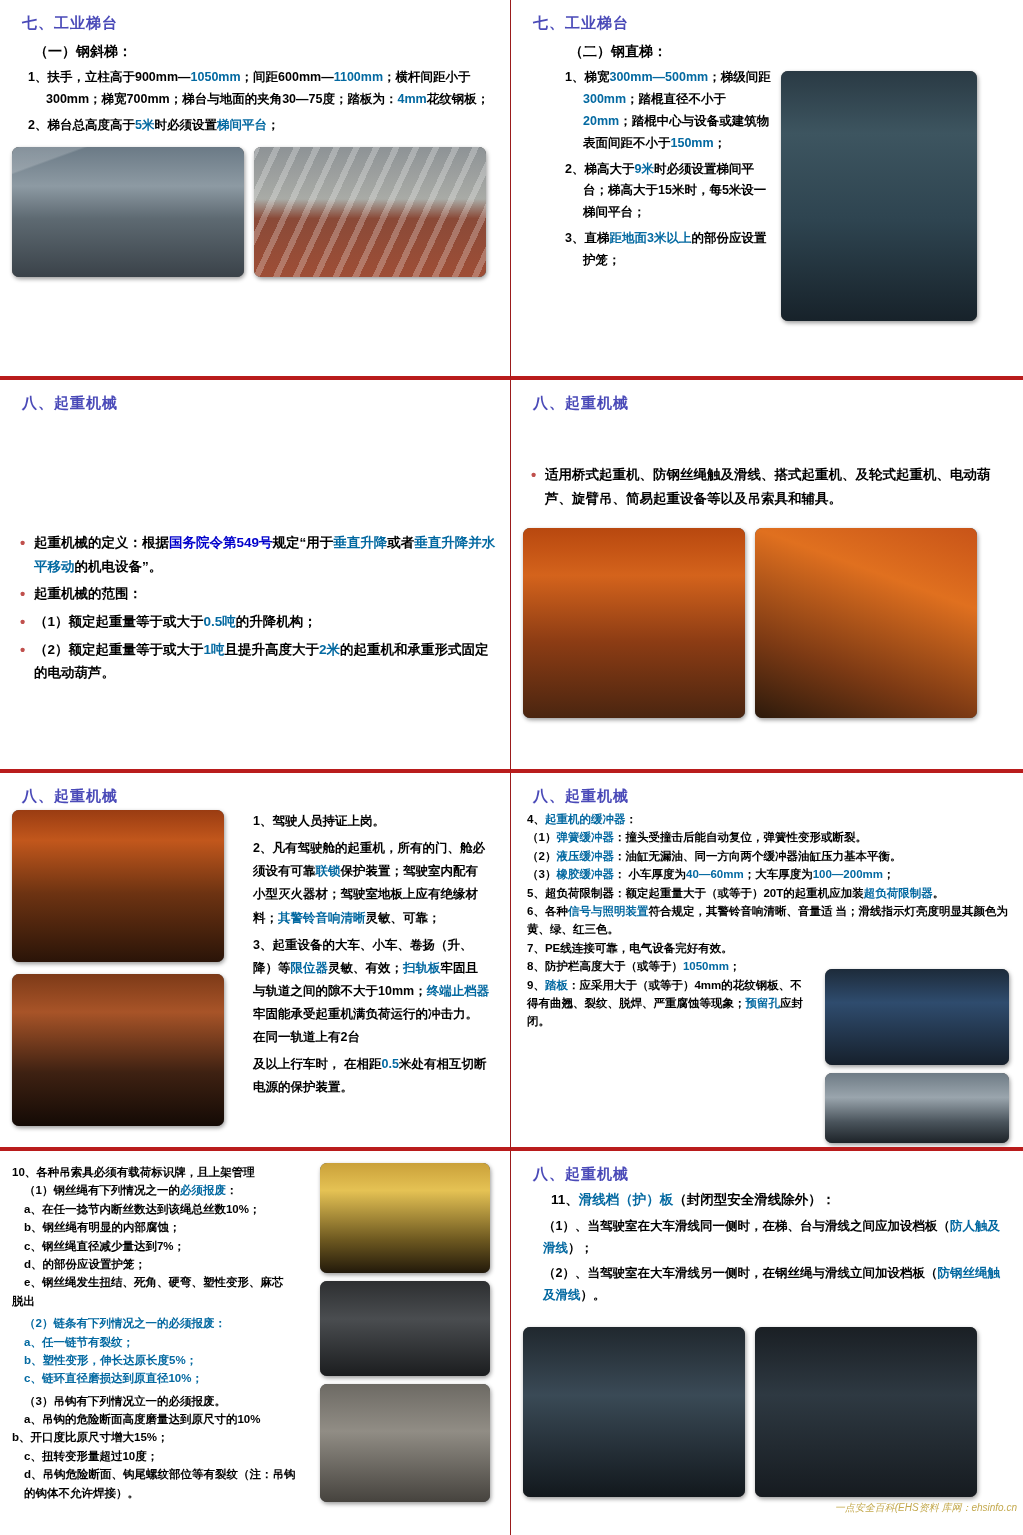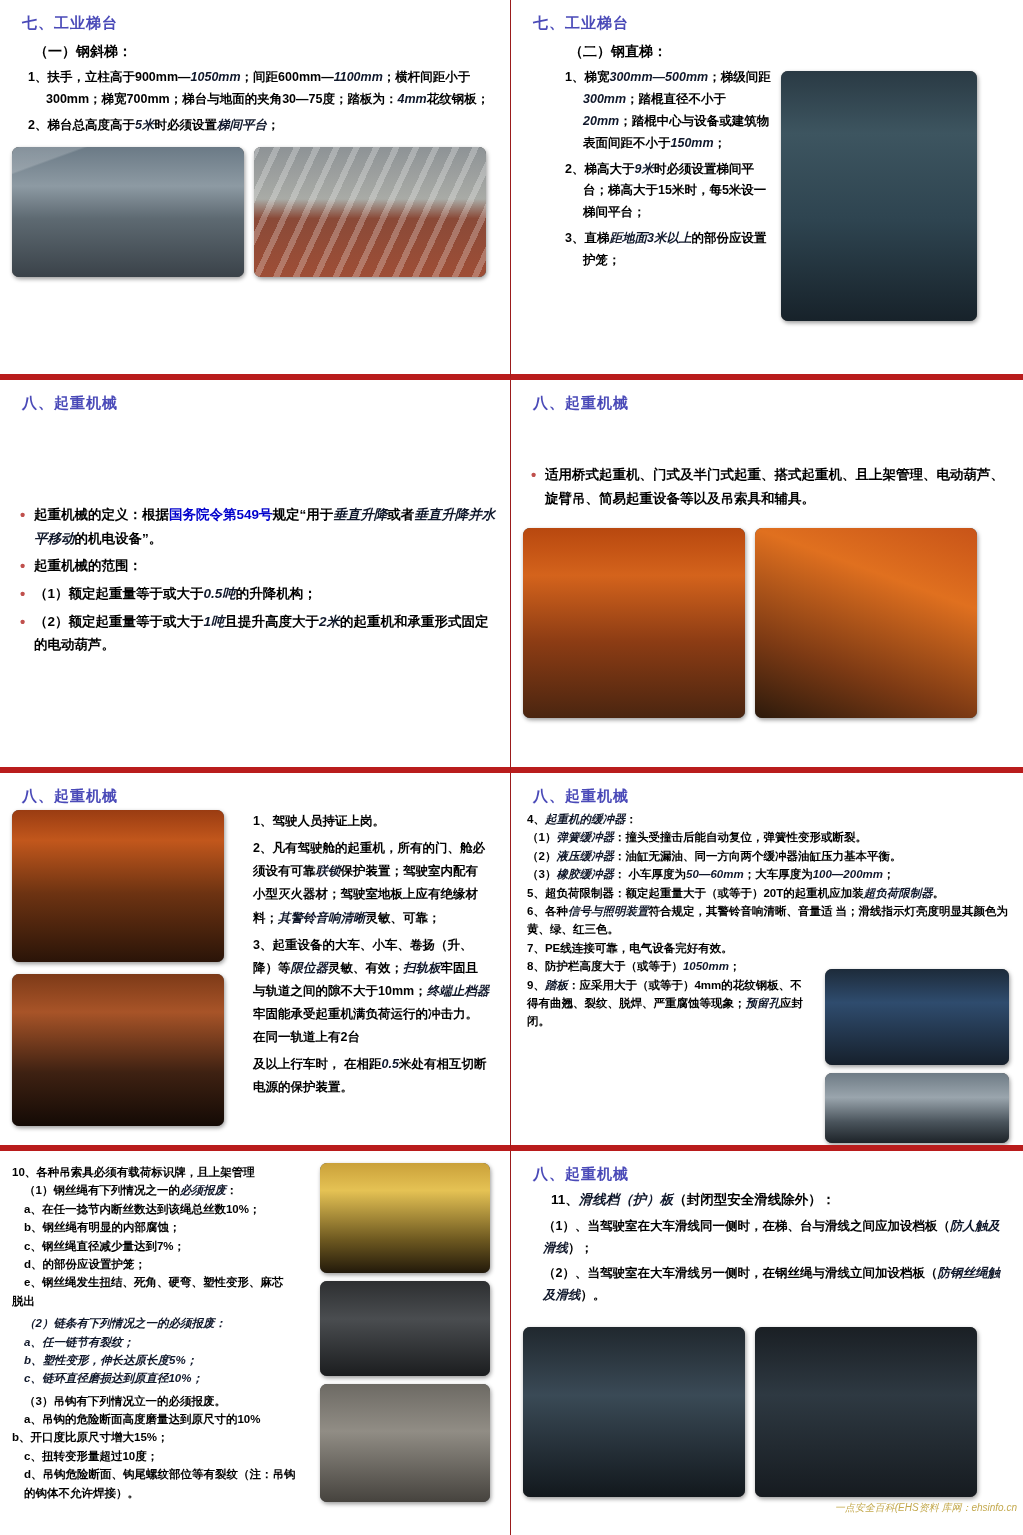--- a/index.html
+++ b/index.html
@@ -14,21 +14,21 @@
   .grid {
     display: grid;
     grid-template-columns: 511px 512px;
     grid-template-rows: 380px 393px 378px 384px;
     width: 1023px;
     height: 1535px;
   }
   .slide {
     position: relative;
     border-right: 1px solid #9a1b1b;
-    border-bottom: 6px solid #b91c1c;
+    border-bottom: 4px solid #b91c1c;
     overflow: hidden;
     padding: 8px 12px;
   }
   .slide.rightcol { border-right: none; }
   .slide.lastrow { border-bottom: none; }
   .stitle {
     color: #4a4ab8;
     font-size: 15px;
     font-weight: bold;
     margin: 6px 0 4px 10px;
@@ -49,21 +49,21 @@
   .li-num { padding-left: 34px; text-indent: -18px; }
   .bullet { padding-left: 22px; position: relative; }
   .bullet::before {
     content: "•";
     color: #c0504d;
     position: absolute;
     left: 8px;
     top: -1px;
     font-size: 15px;
   }
-  .or { color: #0f172a; font-style: italic; }
+  .or { color: #0369a1; }
   .bl { color: #0000cc; }
   .photos { display: flex; gap: 10px; margin-top: 10px; }
   .photo {
     border-radius: 7px;
     box-shadow: 1px 2px 4px rgba(0,0,0,0.4);
     overflow: hidden;
     position: relative;
     background: #444;
   }
   .ph-inner { width: 100%; height: 100%; position: relative; }
@@ -179,38 +179,38 @@
         </div>
       </div>
       <div class="photo" style="width:196px;height:250px;margin-top:4px">
         <div class="ph-inner p-factory"></div>
       </div>
     </div>
   </div>
 
   <div class="slide">
     <div class="stitle">八、起重机械</div>
-    <div class="slide-body" style="margin-top:90px">
+    <div class="slide-body" style="margin-top:118px">
       <div class="li bullet" style="font-size:13.5px">
         起重机械的定义：根据<span class="bl">国务院令第549号</span>规定“用于<span class="or">垂直升降</span>或者<span class="or">垂直升降并水平移动</span>的机电设备”。
       </div>
       <div class="li bullet" style="font-size:13.5px">起重机械的范围：</div>
       <div class="li bullet" style="font-size:13.5px">
         （1）额定起重量等于或大于<span class="or">0.5吨</span>的升降机构；
       </div>
       <div class="li bullet" style="font-size:13.5px">
         （2）额定起重量等于或大于<span class="or">1吨</span>且提升高度大于<span class="or">2米</span>的起重机和承重形式固定的电动葫芦。
       </div>
     </div>
   </div>
 
   <div class="slide rightcol">
     <div class="stitle">八、起重机械</div>
     <div class="slide-body" style="margin-top:50px">
-      <div class="li bullet" style="font-size:13.5px">适用桥式起重机、门式及半门式起重、搭式起重机、且上架管理、电动葫芦、旋臂吊、简易起重设备等以及吊索具和辅具。</div>
+      <div class="li bullet" style="font-size:13.5px">适用桥式起重机、防钢丝绳触及滑线、搭式起重机、及轮式起重机、电动葫芦、旋臂吊、简易起重设备等以及吊索具和辅具。</div>
     </div>
     <div class="photos" style="margin-top:18px">
       <div class="photo" style="width:222px;height:190px">
         <div class="ph-inner p-orange1"></div>
       </div>
       <div class="photo" style="width:222px;height:190px">
         <div class="ph-inner p-orange2"></div>
       </div>
     </div>
   </div>
@@ -240,21 +240,21 @@
       </div>
     </div>
   </div>
 
   <div class="slide rightcol">
     <div class="stitle">八、起重机械</div>
     <div class="tiny" style="font-weight:bold;padding-left:4px">
       <div>4、<span class="or">起重机的缓冲器</span>：</div>
       <div>（1）<span class="or">弹簧缓冲器</span>：撞头受撞击后能自动复位，弹簧性变形或断裂。</div>
       <div>（2）<span class="or">液压缓冲器</span>：油缸无漏油、同一方向两个缓冲器油缸压力基本平衡。</div>
-      <div>（3）<span class="or">橡胶缓冲器</span>： 小车厚度为<span class="or">50—60mm</span>；大车厚度为<span class="or">100—200mm</span>；</div>
+      <div>（3）<span class="or">橡胶缓冲器</span>： 小车厚度为<span class="or">40—60mm</span>；大车厚度为<span class="or">100—200mm</span>；</div>
       <div>5、超负荷限制器：额定起重量大于（或等于）20T的起重机应加装<span class="or">超负荷限制器</span>。</div>
       <div>6、各种<span class="or">信号与照明装置</span>符合规定，其警铃音响清晰、音量适 当；滑线指示灯亮度明显其颜色为黄、绿、红三色。</div>
       <div>7、PE线连接可靠，电气设备完好有效。</div>
       <div>8、防护栏高度大于（或等于）<span class="or">1050mm</span>；</div>
       <div style="width:280px">9、<span class="or">踏板</span>：应采用大于（或等于）4mm的花纹钢板、不得有曲翘、裂纹、脱焊、严重腐蚀等现象；<span class="or">预留孔</span>应封闭。</div>
     </div>
     <div class="photo" style="position:absolute;right:14px;top:196px;width:184px;height:96px">
       <div class="ph-inner p-blue"></div>
     </div>
     <div class="photo" style="position:absolute;right:14px;top:300px;width:184px;height:70px">

